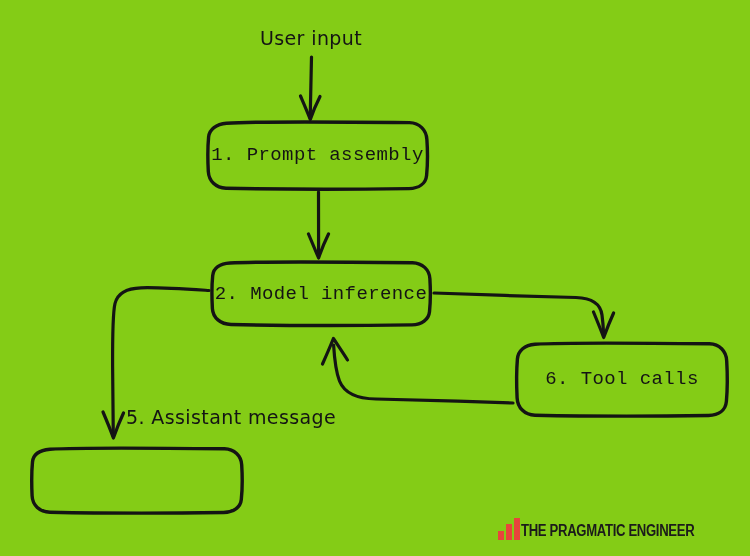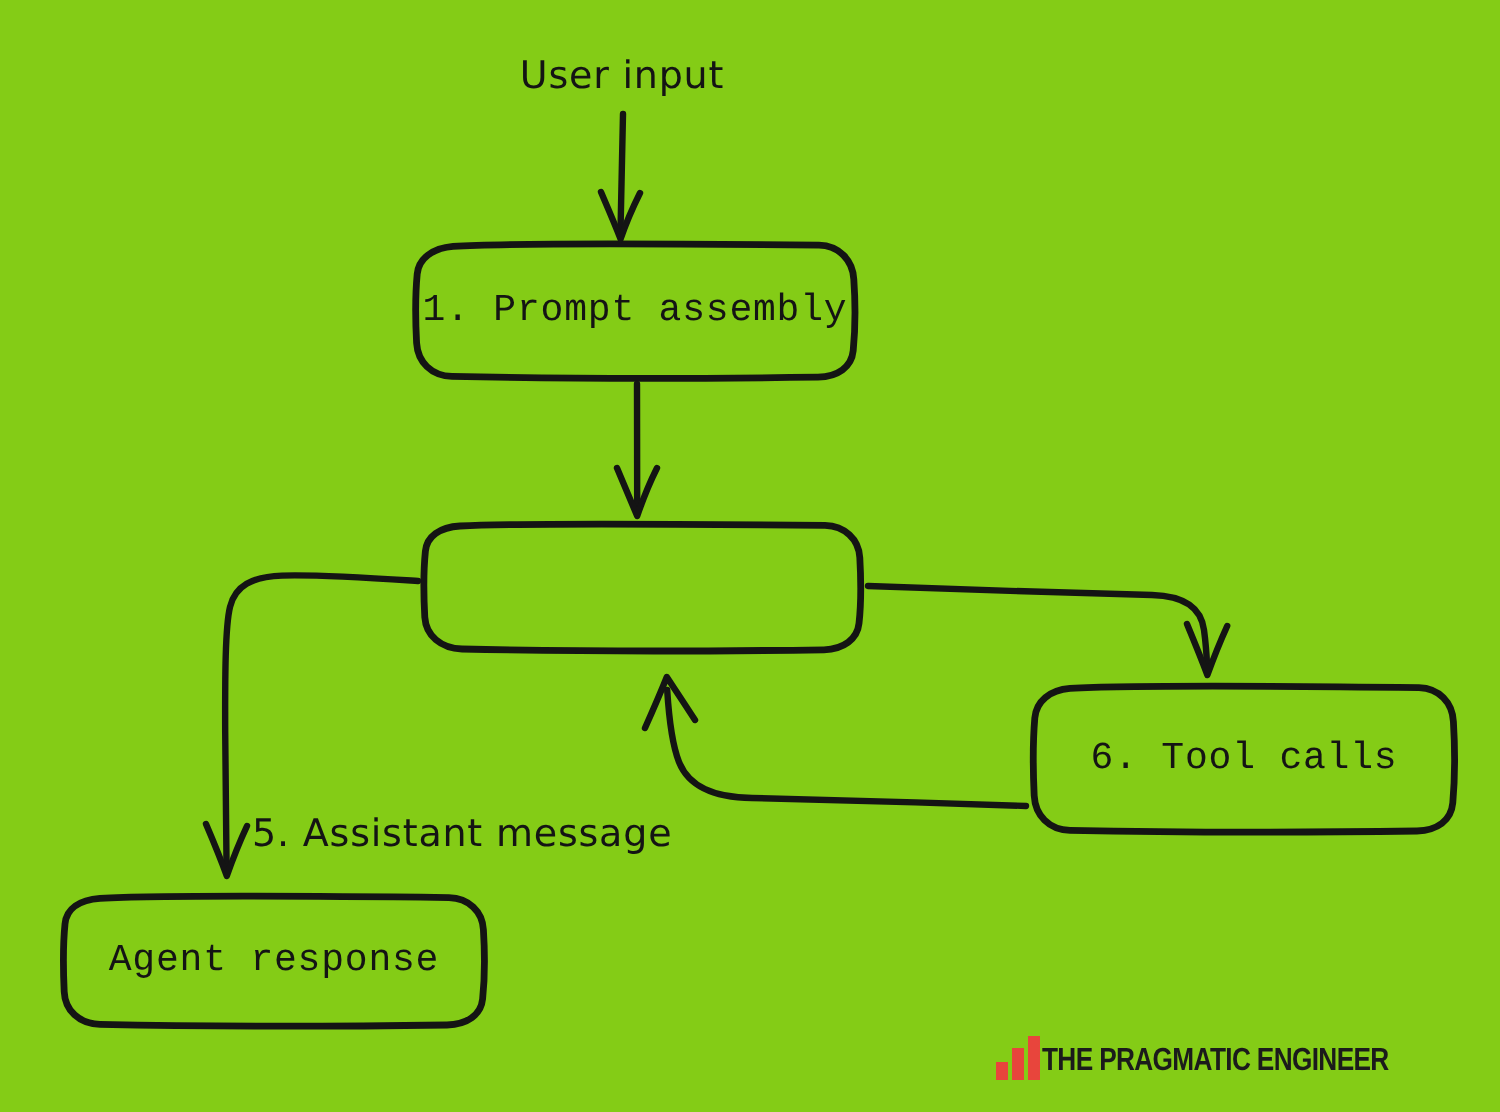--- a/index.html
+++ b/index.html
@@ -168,28 +168,28 @@
 
     </g>
   </svg>
 
   <div class="free-label" style="left:311px; top:38px;">User input</div>
 
   <div class="node-hit" style="left:208px; top:122px; width:219px; height:66px;">
     <div class="node-label" style="left:50%; top:50%;">1. Prompt assembly</div>
   </div>
 
+  <div class="node-hit" style="left:212px; top:262px; width:218px; height:63px;">
+    <div class="node-label" style="left:50%; top:50%;">2. Model inference</div>
+  </div>
 
   <div class="node-hit" style="left:517px; top:343px; width:210px; height:72px;">
     <div class="node-label" style="left:50%; top:50%;">6. Tool calls</div>
   </div>
 
-  <div class="node-hit" style="left:32px; top:448px; width:210px; height:64px;">
-    <div class="node-label" style="left:50%; top:50%;">Agent response</div>
-  </div>
 
 
   <div class="edge-label" style="left:126px; top:417px;">5. Assistant message</div>
 
   <div id="brand">
     <div id="brand-bars">
       <i style="background: rgb(232, 69, 60);"></i>
       <i style="background: rgb(232, 69, 60);"></i>
       <i style="background: rgb(232, 69, 60);"></i>
     </div>

